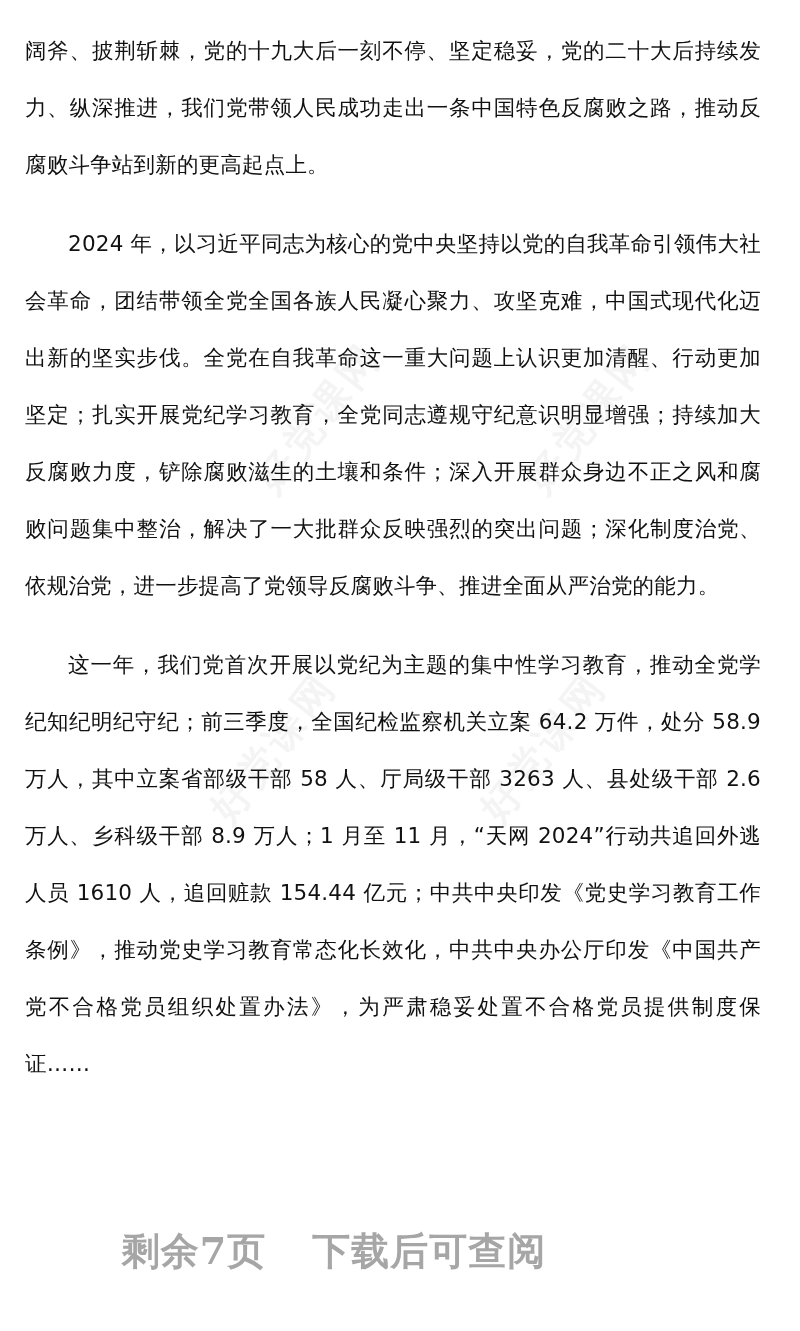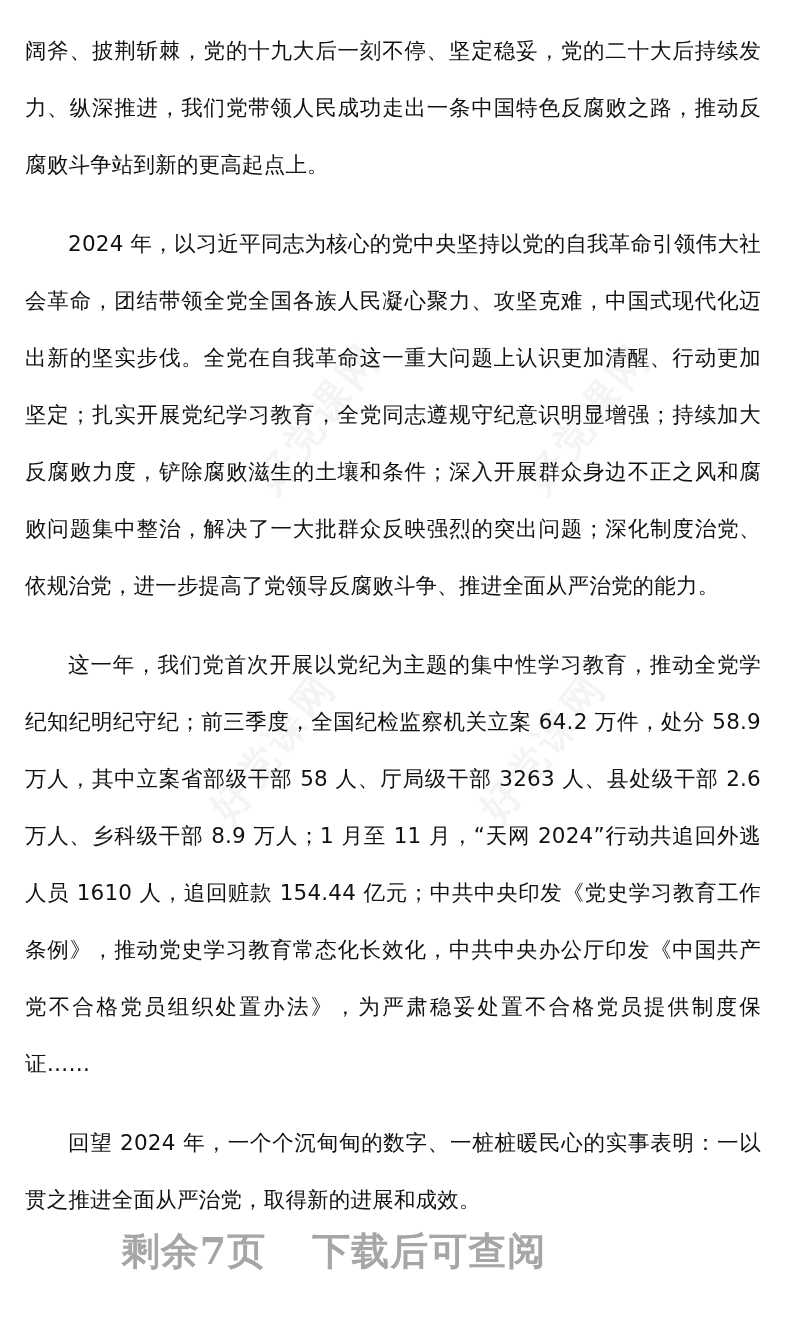--- a/index.html
+++ b/index.html
@@ -66,18 +66,17 @@
 
 <div class="watermark" style="left:230px; top:390px;">好党课网</div>
 <div class="watermark" style="left:500px; top:390px;">好党课网</div>
 <div class="watermark" style="left:185px; top:720px;">好党课网</div>
 <div class="watermark" style="left:455px; top:720px;">好党课网</div>
 
 <div class="doc">
   <p class="para">阔斧、披荆斩棘，党的十九大后一刻不停、坚定稳妥，党的二十大后持续发力、纵深推进，我们党带领人民成功走出一条中国特色反腐败之路，推动反腐败斗争站到新的更高起点上。</p>
   <p class="para indent">2024 年，以习近平同志为核心的党中央坚持以党的自我革命引领伟大社会革命，团结带领全党全国各族人民凝心聚力、攻坚克难，中国式现代化迈出新的坚实步伐。全党在自我革命这一重大问题上认识更加清醒、行动更加坚定；扎实开展党纪学习教育，全党同志遵规守纪意识明显增强；持续加大反腐败力度，铲除腐败滋生的土壤和条件；深入开展群众身边不正之风和腐败问题集中整治，解决了一大批群众反映强烈的突出问题；深化制度治党、依规治党，进一步提高了党领导反腐败斗争、推进全面从严治党的能力。</p>
   <p class="para indent">这一年，我们党首次开展以党纪为主题的集中性学习教育，推动全党学纪知纪明纪守纪；前三季度，全国纪检监察机关立案 64.2 万件，处分 58.9 万人，其中立案省部级干部 58 人、厅局级干部 3263 人、县处级干部 2.6 万人、乡科级干部 8.9 万人；1 月至 11 月，“天网 2024”行动共追回外逃人员 1610 人，追回赃款 154.44 亿元；中共中央印发《党史学习教育工作条例》，推动党史学习教育常态化长效化，中共中央办公厅印发《中国共产党不合格党员组织处置办法》，为严肃稳妥处置不合格党员提供制度保证……</p>
-  <p class="para indent">回望 2024 年，一个个沉甸甸的数字、一桩桩暖民心的实事表明：一以贯之推进全面从严治党，取得新的进展和成效。</p>
 </div>
 
 <div class="remain-banner">
   <span>剩余7页</span><span class="gap"></span><span>下载后可查阅</span>
 </div>
 
 </body></html>

